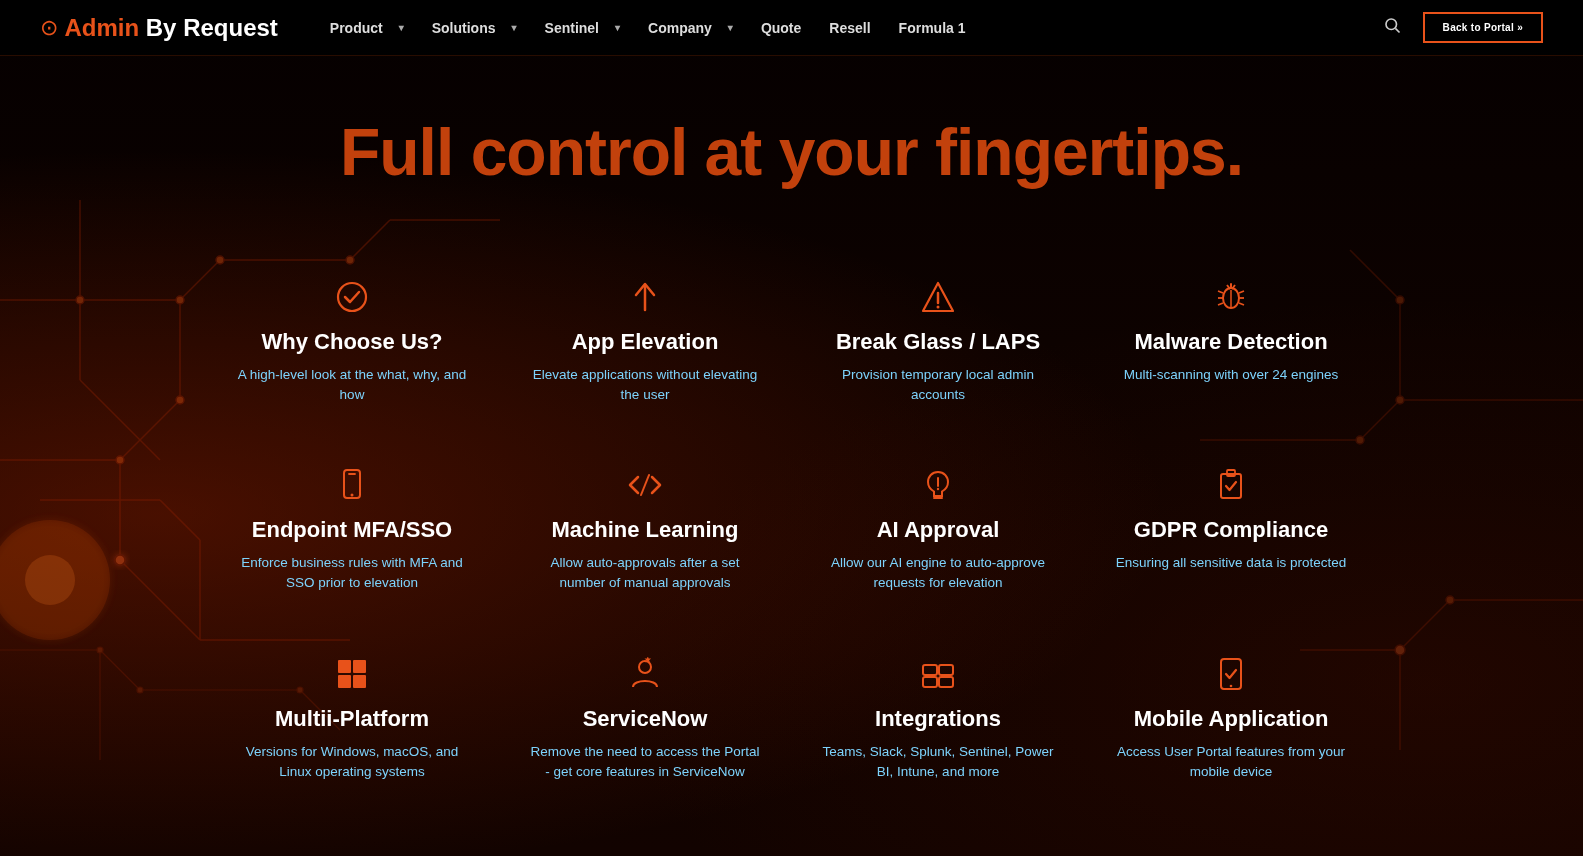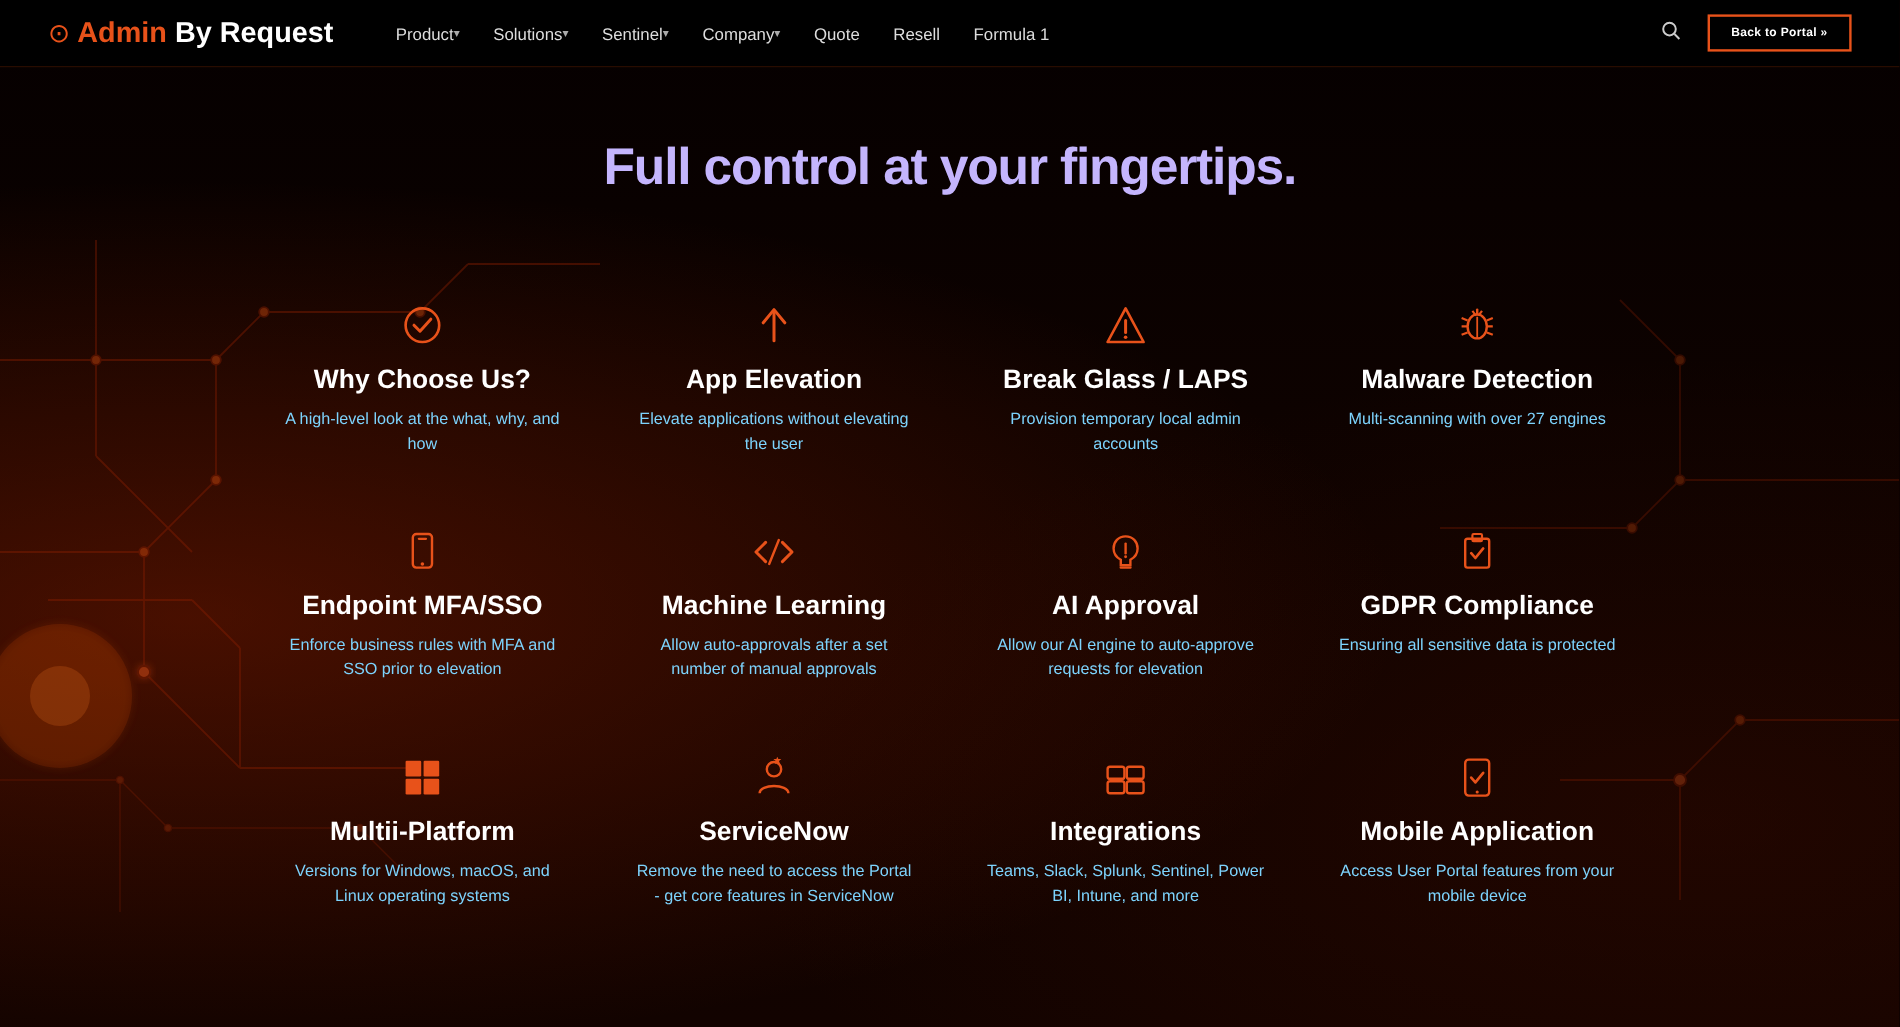--- a/index.html
+++ b/index.html
@@ -60,26 +60,26 @@
     .nav-links {
       display: flex;
       align-items: center;
       gap: 4px;
       flex: 1;
     }
 
     .nav-item {
       display: flex;
       align-items: center;
-      gap: 0;
+      gap: 16px;
       padding: 8px 12px;
       color: #ddd;
       cursor: pointer;
       font-size: 14px;
-      font-weight: 400;
+      font-weight: 700;
       border-radius: 3px;
       transition: color 0.2s;
     }
 
     .nav-item .chevron {
       font-size: 10px;
       color: #aaa;
     }
 
     .nav-right {
@@ -111,23 +111,23 @@
 
     
     .hero {
       position: relative;
       z-index: 5;
       text-align: center;
       padding: 60px 20px 40px;
     }
 
     .hero h1 {
-      font-size: 43px;
+      font-size: 66px;
       font-weight: 900;
-      color: #c4b5fd;
+      color: #c2410c;
       line-height: 1.1;
       letter-spacing: -1px;
     }
 
     
     .features-grid {
       position: relative;
       z-index: 5;
       display: grid;
       grid-template-columns: repeat(4, 1fr);
@@ -365,21 +365,21 @@
         <line x1="7" y1="13" x2="2" y2="11" stroke="#e8521a" stroke-width="1.8"></line>
         <line x1="23" y1="13" x2="28" y2="11" stroke="#e8521a" stroke-width="1.8"></line>
         <line x1="7" y1="18" x2="2" y2="18" stroke="#e8521a" stroke-width="1.8"></line>
         <line x1="23" y1="18" x2="28" y2="18" stroke="#e8521a" stroke-width="1.8"></line>
         <line x1="7" y1="23" x2="2" y2="25" stroke="#e8521a" stroke-width="1.8"></line>
         <line x1="23" y1="23" x2="28" y2="25" stroke="#e8521a" stroke-width="1.8"></line>
         <line x1="15" y1="10" x2="15" y2="28" stroke="#e8521a" stroke-width="1.5"></line>
       </svg>
     </div>
     <div class="feature-title">Malware Detection</div>
-    <div class="feature-desc">Multi-scanning with over 27 engines</div>
+    <div class="feature-desc">Multi-scanning with over 24 engines</div>
   </div>
 
   <div class="feature-item">
     <div class="feature-icon">
       <svg width="22" height="34" viewBox="0 0 22 34" fill="none">
         <rect x="3" y="2" width="16" height="28" rx="3" stroke="#e8521a" stroke-width="2"></rect>
         <line x1="8" y1="6" x2="14" y2="6" stroke="#e8521a" stroke-width="1.8" stroke-linecap="round"></line>
         <circle cx="11" cy="27" r="1.5" fill="#e8521a"></circle>
       </svg>
     </div>

